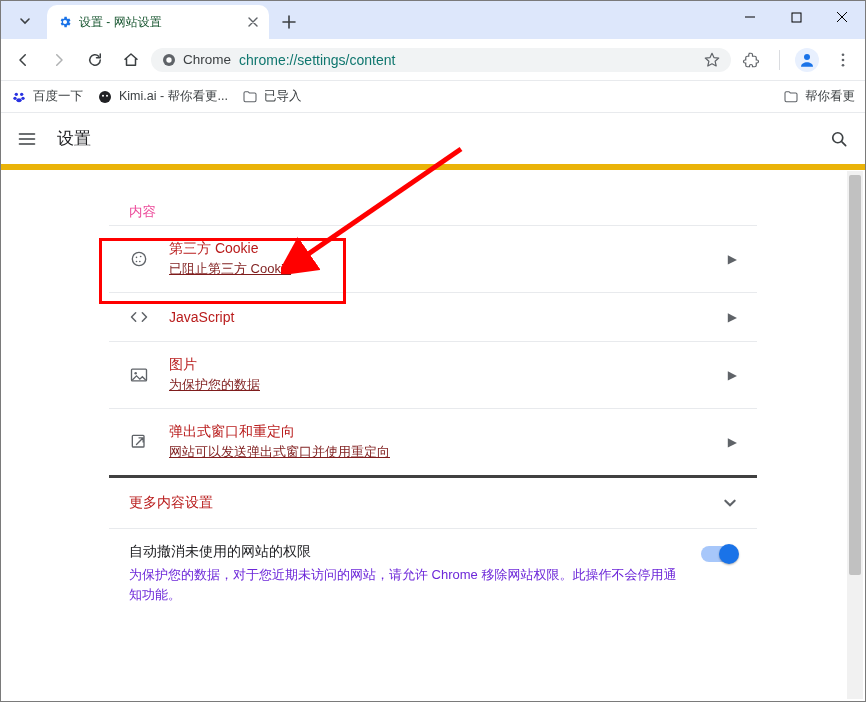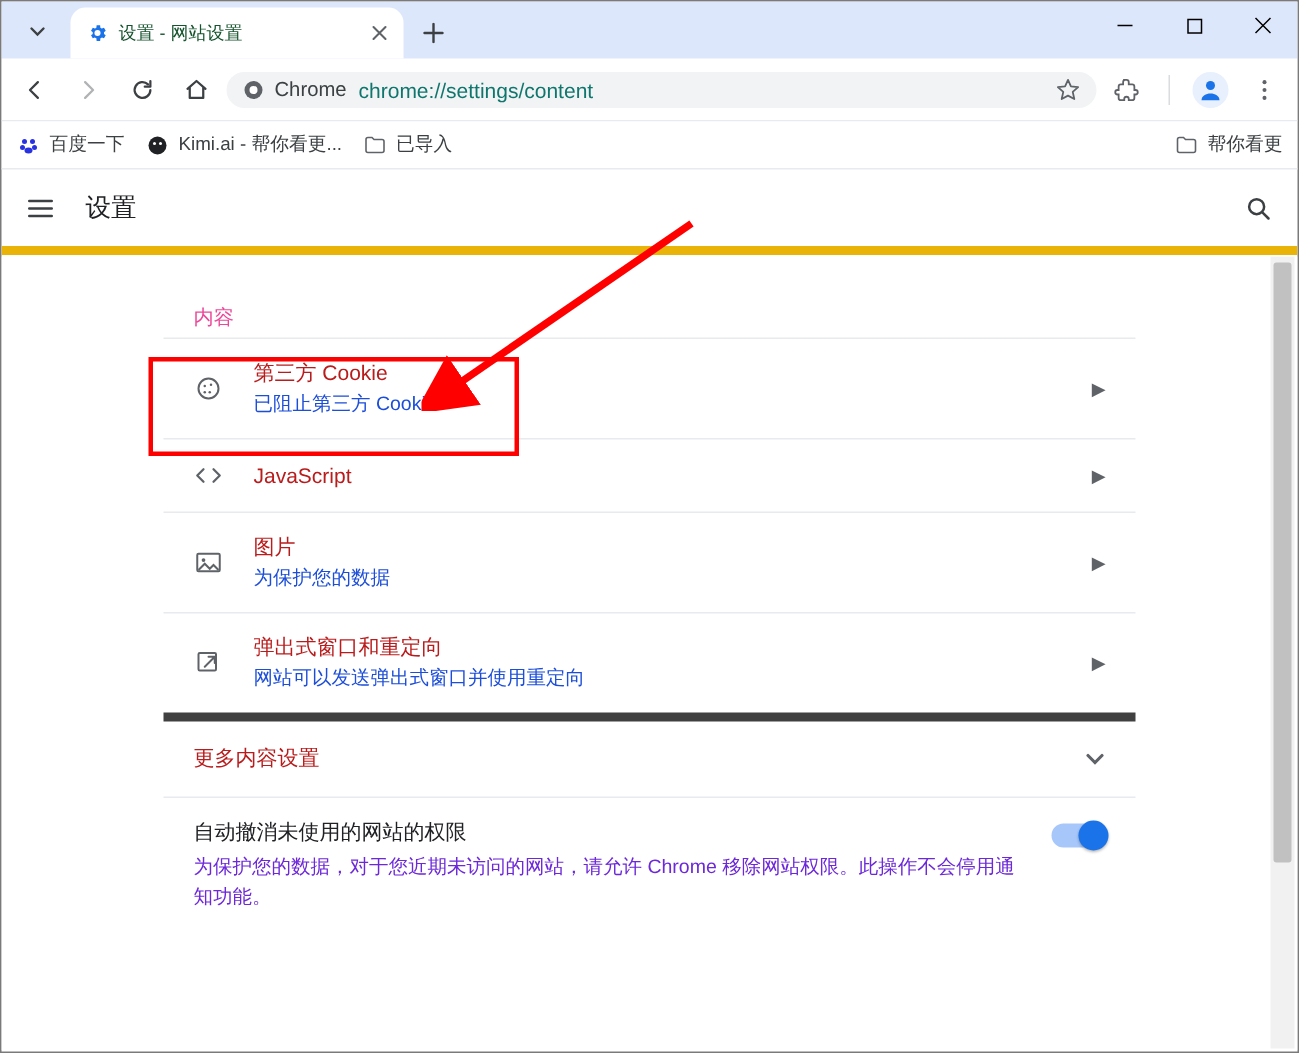--- a/index.html
+++ b/index.html
@@ -39,21 +39,21 @@
     
     .page { position:absolute; left:0; right:0; top:170px; bottom:1px; overflow:hidden; display:flex; justify-content:center; background:#fff; }
     .scroll { width:100%; overflow-y:hidden; }
     .panel { width:648px; margin:0 auto; padding:24px 0 0; }
     .section-title { font-size:13.5px; color:#ec4899; padding:8px 20px 4px; }
     .row { display:flex; align-items:center; padding:14px 20px; cursor:pointer; border-top:1px solid #e8eaed; gap:20px; }
     .row:first-of-type { border-top:none; }
     .row .ricon { width:20px; display:flex; justify-content:center; color:#5f6368; }
     .row .rtext { flex:1; }
     .row .rtext .t1 { font-size:14px; color:#b91c1c; }
-    .row .rtext .t2 { font-size:13px; color:#1d4ed8; margin-top:2px; }
+    .row .rtext .t2 { font-size:13px; color:#7f1d1d; margin-top:2px;text-decoration:underline; }
     .row .caret { color:#5f6368; font-size:12px; }
     .row.expand { border-top:none; padding:16px 20px; }
     .row.expand .t1 { font-size:14px; }
     .perm-row { padding:14px 20px 20px; border-top:1px solid #e8eaed; display:flex; gap:20px; align-items:flex-start; }
     .perm-row .ptext { flex:1; }
     .perm-row .ptext .t1 { font-size:14px; color:#202124; }
     .perm-row .ptext .t2 { font-size:13px; color:#6d28d9; margin-top:4px; line-height:1.5; }
 
     
     .toggle { width:36px; height:16px; background:#1a73e8; border-radius:10px; position:relative; cursor:pointer; margin-top:3px; }
@@ -286,21 +286,21 @@
               <path d="M9 15l8-8M12 7h5v5" stroke="#5f6368" stroke-width="1.6" fill="none" stroke-linecap="round" stroke-linejoin="round"></path>
             </svg>
         </span>
         <span class="rtext">
           <div class="t1">弹出式窗口和重定向</div>
           <div class="t2">网站可以发送弹出式窗口并使用重定向</div>
         </span>
         <span class="caret">▶</span>
       </div>
 
-      <div class="row expand" style="border-top:6px solid #404040">
+      <div class="row expand" style="border-top:3px solid #404040">
         <span class="rtext">
           <div class="t1">更多内容设置</div>
         </span>
         <span class="caret">
           <svg width="14" height="14" viewBox="0 0 12 12">
               <path d="M2 4l4 4 4-4" stroke="#5f6368" stroke-width="1.8" fill="none" stroke-linecap="round"></path>
             </svg>
         </span>
       </div>
 

